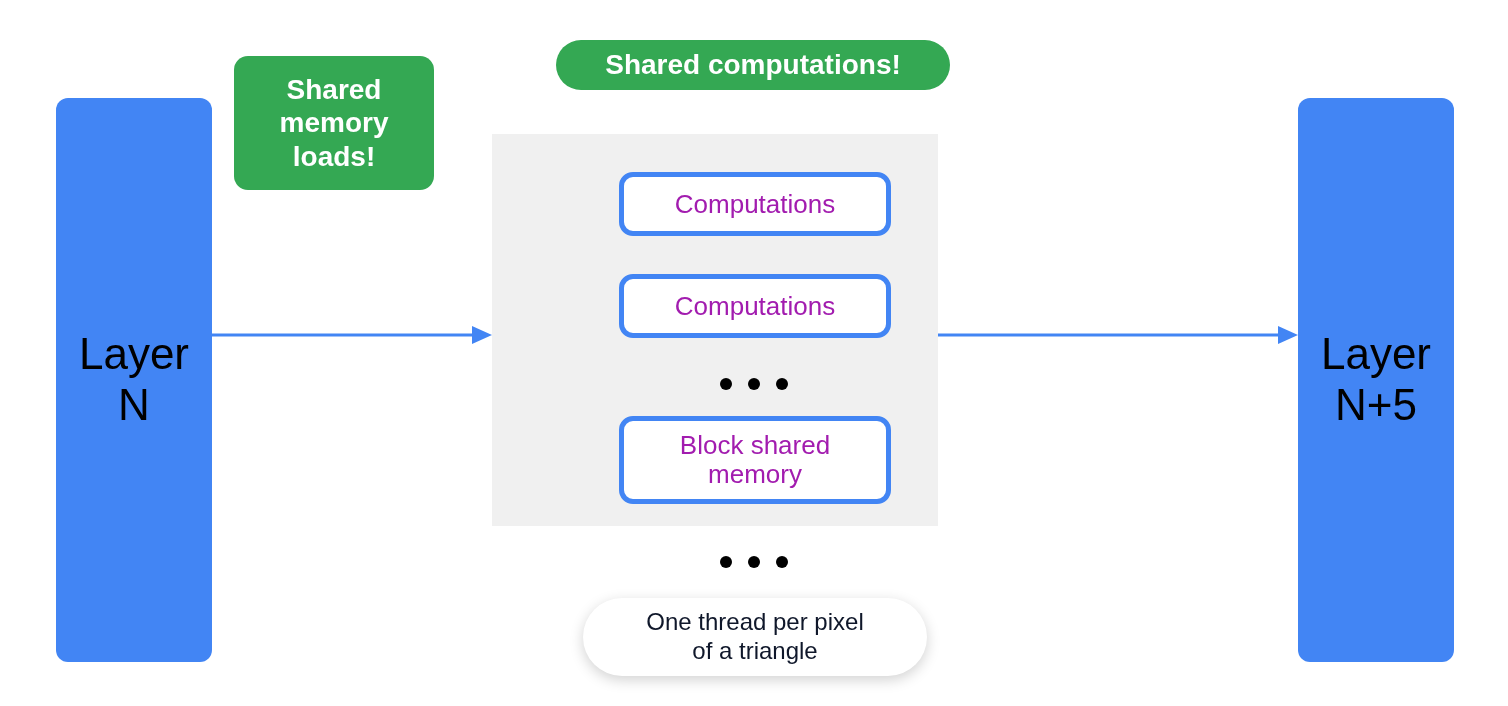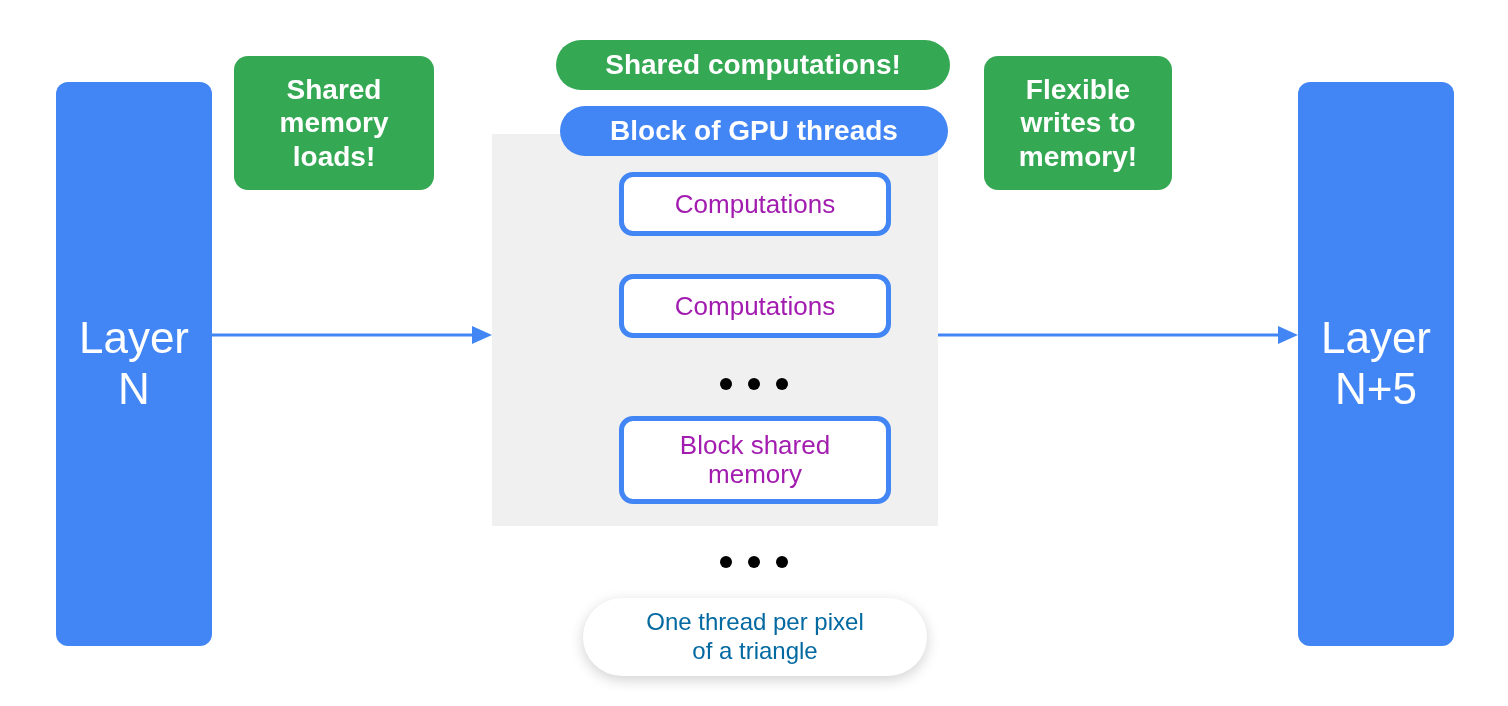--- a/index.html
+++ b/index.html
@@ -2,29 +2,30 @@
 <html><head>
 <meta charset="utf-8">
 <style>
   * { box-sizing: border-box; margin: 0; padding: 0; }
   html, body { width: 1508px; height: 706px; background: #fff; font-family: Arial, Helvetica, sans-serif; }
   .stage { position: relative; width: 1508px; height: 706px; }
 
   .layer-box {
     position: absolute;
     background: #4285f4;
-    color: #ffffff;
+    color: #000000;
     border-radius: 12px;
     display: flex;
     align-items: center;
     justify-content: center;
     text-align: center;
     font-size: 44px;
     line-height: 1.15;
     font-weight: 400;
+    margin-top: 16px;
   }
 
   .green-callout {
     position: absolute;
     background: #34a853;
     color: #fff;
     border-radius: 14px;
     display: flex;
     align-items: center;
     justify-content: center;
@@ -91,21 +92,21 @@
 
   .caption-pill {
     position: absolute;
     background: #fff;
     border-radius: 999px;
     box-shadow: 0 4px 14px rgba(0,0,0,0.18);
     display: flex;
     align-items: center;
     justify-content: center;
     text-align: center;
-    color: #0369a1;
+    color: #0f172a;
     font-size: 24px;
     line-height: 1.2;
     padding: 12px 28px;
   }
 
   svg.arrow { position: absolute; overflow: visible; }
 </style>
 </head>
 <body>
 
@@ -122,29 +123,25 @@
     <div>
       <span>Layer</span><br>
       <span>N+5</span>
     </div>
   </div>
 
   <div class="green-callout" style="left:234px; top:56px; width:200px; height:134px; white-space:pre-line;text-align:center;">Shared
 memory
 loads!</div>
 
-  <div class="green-callout" style="left:984px; top:56px; width:188px; height:134px; white-space:pre-line;">Flexible
-writes to
-memory!</div>
 
   <div class="green-pill" style="left:556px; top:40px; width:394px; height:50px;">Shared computations!</div>
 
   <div class="grey-panel" style="left:492px; top:134px; width:446px; height:392px;"></div>
 
-  <div class="blue-pill" style="left:560px; top:106px; width:388px; height:50px;">Block of GPU threads</div>
 
   <div class="comp-box" style="left:619px; top:172px; width:272px; height:64px;">Computations</div>
 
   <div class="comp-box" style="left:619px; top:274px; width:272px; height:64px;">Computations</div>
 
   <div class="dots" style="left:720px; top:378px;">
     <span></span>
       <span></span>
       <span></span>
   </div>

